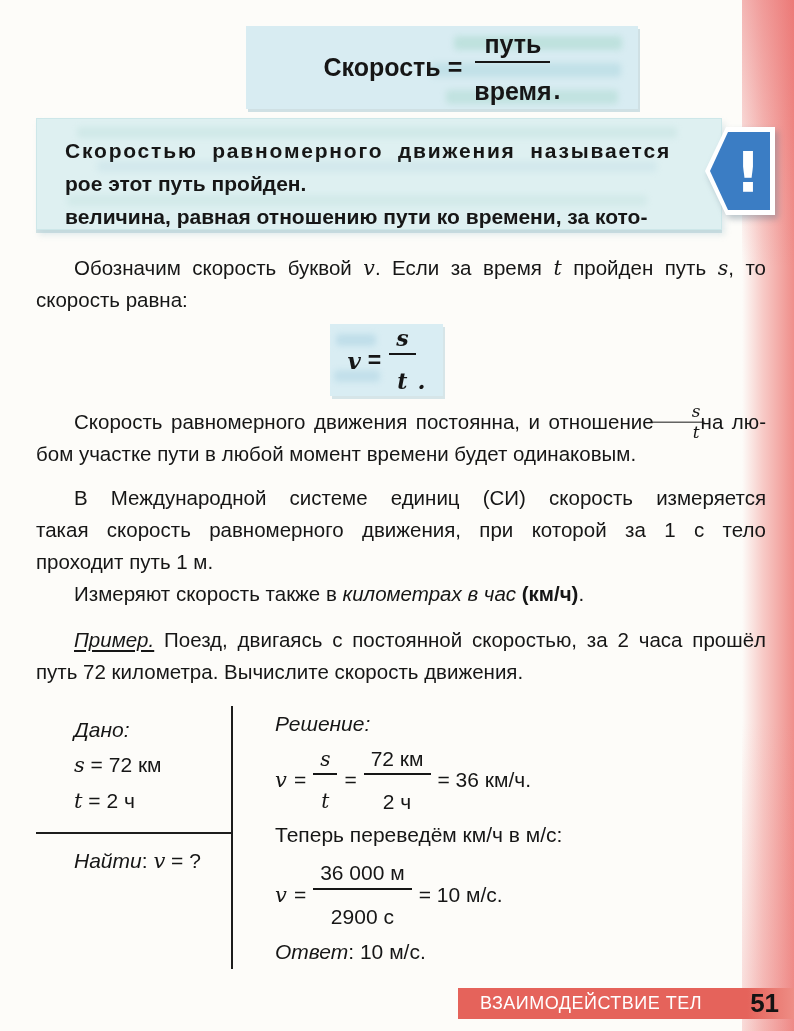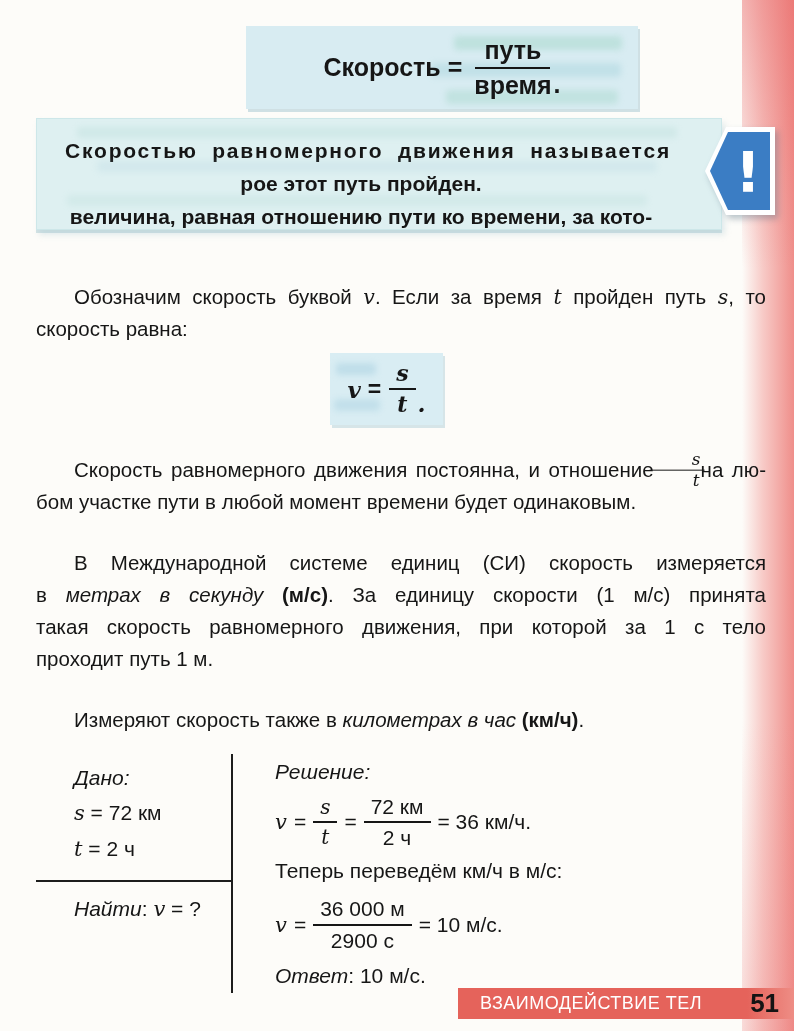--- a/index.html
+++ b/index.html
@@ -18,48 +18,48 @@
   }
   
   .topbox{
     position:absolute;left:246px;top:26px;width:392px;height:83px;z-index:2;
     background:#d8ecf2;box-shadow:2px 3px 0 rgba(170,200,212,.55);
     display:flex;align-items:center;justify-content:center;
   }
   .topbox .fx{position:relative;z-index:2;display:flex;align-items:center;font-weight:bold;font-size:25px;}
   .frac{display:inline-flex;flex-direction:column;align-items:center;line-height:1.15;}
   .frac .num{border-bottom:2.5px solid #161616;padding:0 9px 2px;}
-  .frac .den{padding-top:2px;}
+  .frac .den{padding-top:14px;}
   .topbox .f-lhs{margin-right:12px;}
   .f-period{align-self:flex-end;font-weight:bold;margin-left:2px;}
   .bleed{position:absolute;filter:blur(3px);border-radius:3px;z-index:0;}
   
   .defbox{
     position:absolute;left:36px;top:118px;width:686px;height:112px;z-index:2;
     background:#def0f1;border:1px solid #cde7e9;
     box-shadow:0 3px 0 rgba(160,195,205,.45), 3px 5px 6px rgba(160,195,205,.3);
-    box-sizing:border-box;padding:15px 64px 0 28px;text-align:center;
+    box-sizing:border-box;padding:15px 64px 0 28px;
   }
   .def-line{font-weight:bold;font-size:21px;line-height:33px;white-space:nowrap;}
   .def-l1{letter-spacing:1.8px;word-spacing:7px;}
   .badge{position:absolute;left:668px;top:8px;width:70px;height:88px;
     filter:drop-shadow(3px 4px 3px rgba(80,105,125,.38));z-index:3;}
   .badge .b-outer{width:100%;height:100%;background:#ffffff;
     clip-path:polygon(30% 0,100% 0,100% 100%,30% 100%,0 50%);position:relative;}
   .badge .b-inner{position:absolute;left:5px;top:5px;right:5px;bottom:5px;background:#3b7dc4;
     clip-path:polygon(30% 0,100% 0,100% 100%,30% 100%,0 50%);}
   .badge .bang{position:absolute;left:0;top:0;width:100%;height:100%;
     display:flex;align-items:center;justify-content:center;
     color:#fff;font-weight:bold;font-size:56px;padding-left:16px;box-sizing:border-box;
     font-family:"DejaVu Sans",sans-serif;}
   
   .bodyflow{position:absolute;left:36px;top:252px;width:730px;z-index:2;}
   .line{min-height:32px;line-height:32px;font-size:20.5px;}
   .line.just{text-align:justify;text-align-last:justify;}
-  .line.ind{text-indent:38px;margin-top:29px;}
+  .line.ind{text-indent:38px;}
   .math{font-family:"DejaVu Serif",serif;font-style:italic;}
   .itl{font-style:italic;}
   .bold{font-weight:bold;}
   .exu{font-style:italic;text-decoration:underline;text-underline-offset:3px;}
   
   .ifrac{display:inline-block;position:relative;width:22px;height:20px;vertical-align:-3px;margin:0 4px;}
   .ifrac .stack{position:absolute;left:50%;top:50%;transform:translate(-50%,-50%);
     display:flex;flex-direction:column;align-items:center;
     font-family:"DejaVu Serif",serif;font-style:italic;font-size:17px;line-height:1.05;}
   .ifrac .n{border-bottom:1.6px solid #161616;padding:0 4px 1px;}
@@ -149,26 +149,29 @@
       </div>
       <div class="par" style="margin-top: 10px;">
         <div class="line just ind"><span>Скорость равномерного движения постоянна, и отношение </span><span class="ifrac"><span class="stack">
               <span class="n">s</span>
               <span class="d">t</span>
             </span></span><span> на лю-</span></div>
         <div class="line"><span>бом участке пути в любой момент времени будет одинаковым.</span></div>
       </div>
       <div class="par" style="margin-top: 12px;">
         <div class="line just ind"><span>В Международной системе единиц (СИ) скорость измеряется</span></div>
-        <div class="line just"><span>в </span><span class="itl">метрах в секунду</span><span> </span><span class="bold">(м/с)</span><span>. За единицу скорости (1 м/с) принята</span></div>
         <div class="line just"><span>такая скорость равномерного движения, при которой за 1 с тело</span></div>
         <div class="line"><span>проходит путь 1 м.</span></div>
       </div>
       <div class="par">
         <div class="line ind"><span>Измеряют скорость также в </span><span class="itl">километрах в час</span><span> </span><span class="bold">(км/ч)</span><span>.</span></div>
+      </div>
+      <div class="par" style="margin-top: 14px;">
+        <div class="line just ind"><span class="exu">Пример.</span><span> Поезд, двигаясь с постоянной скоростью, за 2 часа прошёл</span></div>
+        <div class="line"><span>путь 72 километра. Вычислите скорость движения.</span></div>
       </div>
     </div>
 
   <div class="problem">
     <div class="given-col">
       <div class="grow itl">Дано:</div>
       <div class="grow"><span class="math">s</span><span> = 72 км</span></div>
       <div class="grow"><span class="math">t</span><span> = 2 ч</span></div>
       <div class="given-rule"></div>
       <div class="grow"><span class="itl">Найти</span><span>: </span><span class="math">v</span><span> = ?</span></div>

